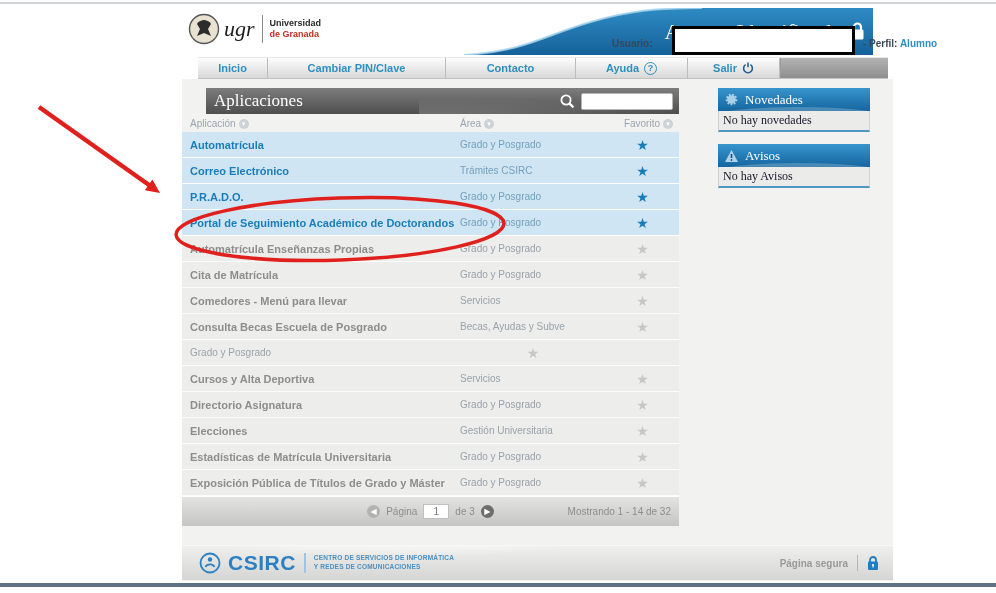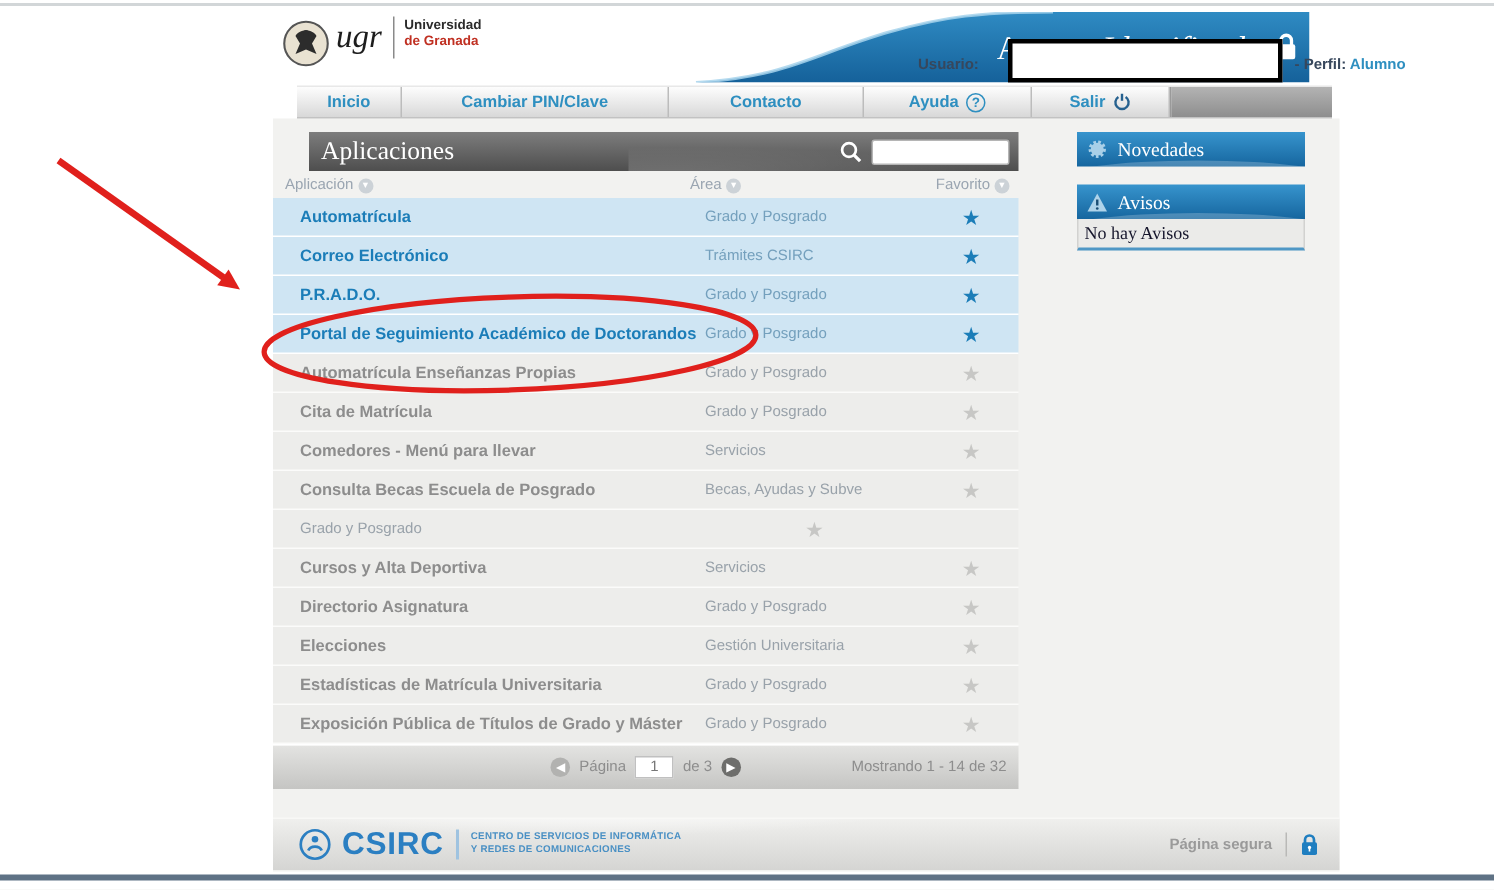--- a/index.html
+++ b/index.html
@@ -12,21 +12,21 @@
   }
   .topline { position:absolute; left:0; top:2px; width:996px; height:2px; background:#d2d6d8; }
   .bottomline { position:absolute; left:0; top:583px; width:996px; height:4px; background:#5f7285; }
 
   .page { position:absolute; left:182px; top:0; width:711px; height:593px; }
   .panel-bg { position:absolute; left:0; top:79px; width:711px; height:502px; background:#f2f2f0; }
 
   
   .header { position:absolute; left:0; top:8px; width:691px; height:47px; background:#fff; }
   .header-blue { position:absolute; left:0; top:0; width:691px; height:47px; }
-  .logo { position:absolute; left:6px; top:3px; display:flex; gap:4px; z-index:2; }
+  .logo { position:absolute; left:6px; top:3px; display:flex; align-items:center; gap:4px; z-index:2; }
   .ugr-acronym { font-family:"Liberation Serif", serif; font-style:italic; font-size:22px; color:#1d1d1d; }
   .logo-divider { width:1px; height:28px; background:#8a8a8a; margin:0 3px; }
   .uni-lines { font-size:9px; font-weight:bold; line-height:1.25; }
   .uni-line1 { color:#2b2b2b; }
   .uni-line2 { color:#c03022; }
   .access-title { position:absolute; top:11px; right:32px; z-index:2; color:#fff;
     font-family:"Liberation Serif", serif; font-size:22px; white-space:nowrap; }
   .access-title .it { font-style:italic; }
   .header-lock { position:absolute; top:13px; right:8px; z-index:2; }
 
@@ -59,21 +59,21 @@
   .search-input { width:92px; height:17px; border:1px solid #b5b5b5; border-radius:2px; background:#fff;
     font-size:10px; padding:0 3px; font-family:"Liberation Sans", sans-serif; }
 
   .colhead { height:18px; display:grid; grid-template-columns:270px 160px 1fr; align-items:center;
     padding-left:8px; font-size:10px; color:#9aa5b1; background:#f2f2f0; }
   .colhead .fav-col { justify-self:end; margin-right:6px; }
   .circle-chevron { display:inline-block; width:10px; height:10px; border-radius:50%; background:#ccd2d7;
     color:#fff; font-size:7px; line-height:10px; text-align:center; vertical-align:1px; margin-left:3px; }
 
   .app-row { height:26px; display:grid; grid-template-columns:270px 160px 1fr; align-items:center;
-    padding-left:18px; background:#ededeb; border-bottom:1px solid #fbfbfa; }
+    padding-left:8px; background:#ededeb; border-bottom:1px solid #fbfbfa; }
   .app-row.fav { background:#cfe5f3; border-bottom-color:#ffffff; }
   .app-name { font-size:11px; font-weight:bold; color:#8d8d8d; cursor:pointer; }
   .app-row.fav .app-name { color:#1b7db8; }
   .app-area { font-size:10px; color:#99a2aa; }
   .app-row.fav .app-area { color:#74a0bd; }
   .app-star { text-align:center; font-size:14px; color:#c7c7c5; padding-right:14px; cursor:pointer; line-height:1; }
   .app-row.fav .app-star { color:#1b7db8; }
 
   .pager { height:30px; background:linear-gradient(#e3e3e1,#c5c5c3); border-top:1px solid #fff;
     position:relative; display:flex; align-items:center; justify-content:center; gap:6px;
@@ -294,20 +294,21 @@
     </div>
   </div>
 
   <div class="side">
     <div class="side-header">
       <svg width="15" height="15" viewBox="0 0 15 15">
         <circle cx="7.5" cy="7.5" r="4.3" fill="#a9d0e8" stroke="#a9d0e8" stroke-width="3" stroke-dasharray="1.6 1.3"></circle>
       </svg>
       <span>Novedades</span>
     </div>
+    <div class="side-body">No hay novedades</div>
 
     <div class="side-gap"></div>
 
     <div class="side-header">
       <svg width="15" height="14" viewBox="0 0 15 14">
         <path d="M7.5,1 L14,13 L1,13 Z" fill="#aed3ea"></path>
         <line x1="7.5" y1="5" x2="7.5" y2="9" stroke="#1b4e74" stroke-width="1.6"></line>
         <circle cx="7.5" cy="11" r="0.9" fill="#1b4e74"></circle>
       </svg>
       <span>Avisos</span>

